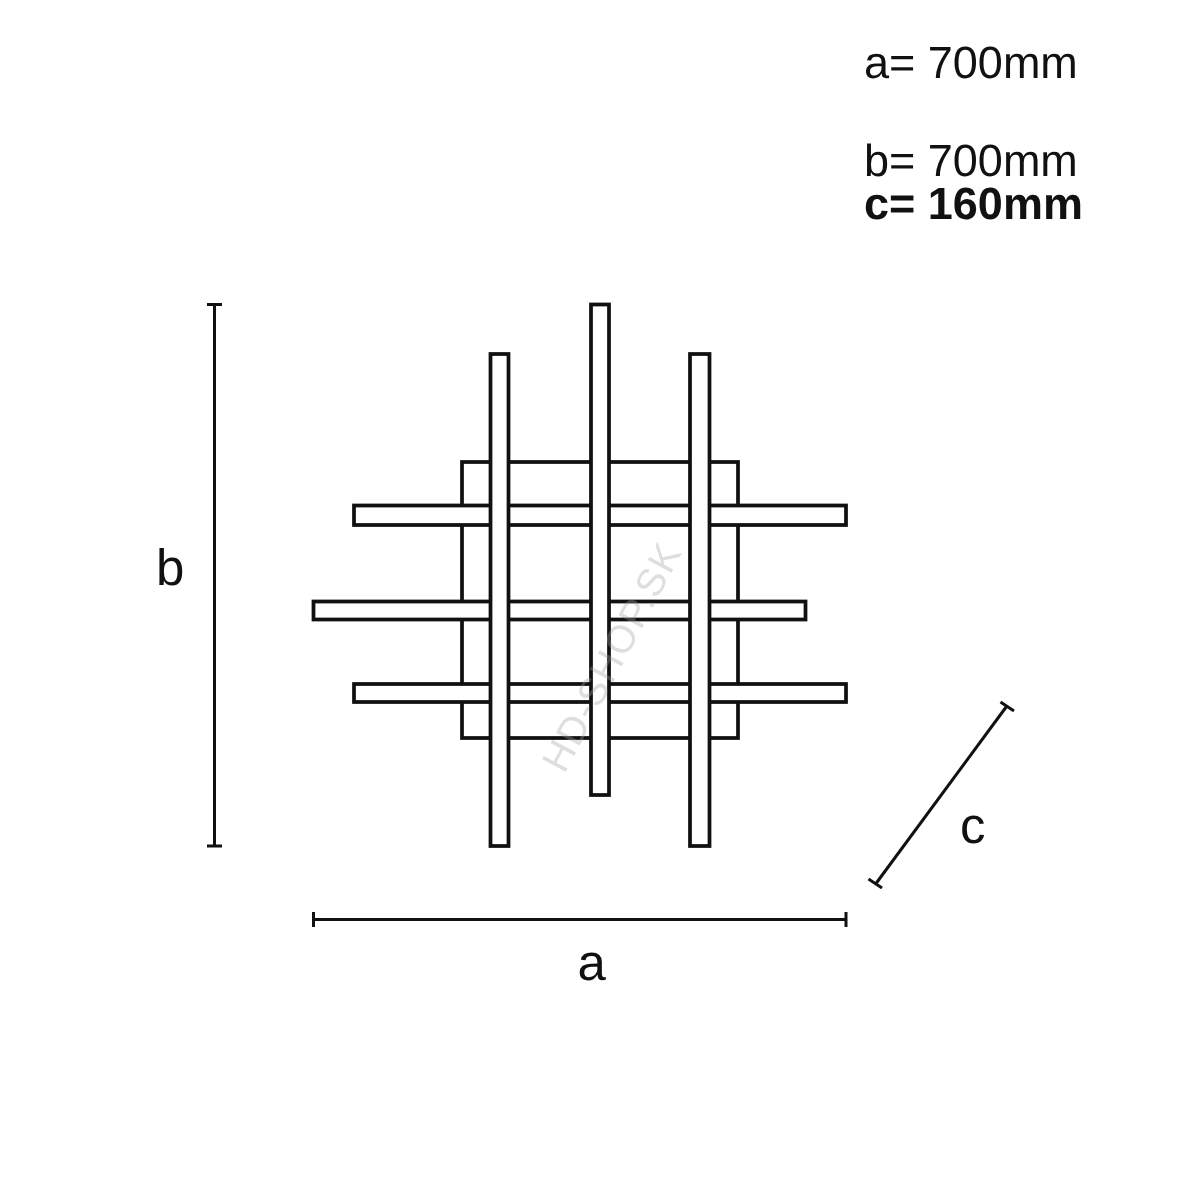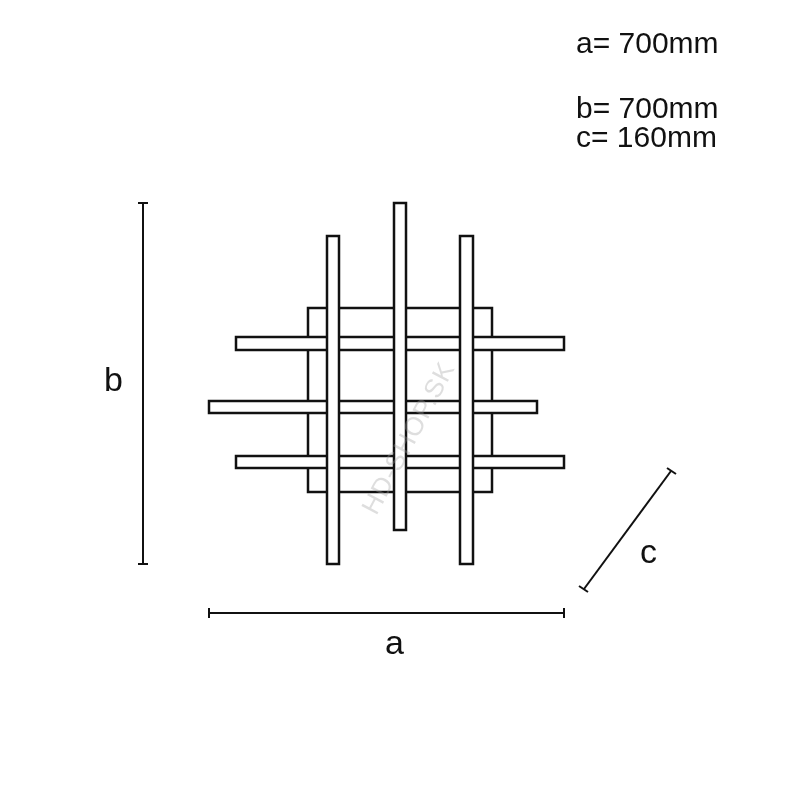--- a/index.html
+++ b/index.html
@@ -7,21 +7,21 @@
     .spec { position: absolute; left: 576px; font-size: 30px; color: #111; line-height: 1; white-space: nowrap; }
     .dimlabel { position: absolute; font-size: 34px; color: #111; line-height: 1; }
     svg.drawing { position: absolute; left: 0; top: 0; }
     .watermark { position: absolute; left: 330px; top: 410px; font-size: 26px; color: rgba(160,160,160,0.35); transform: rotate(-62deg); transform-origin: left top; white-space: nowrap; letter-spacing: 1px; }
   </style>
 </head>
 <body>
 
 <div class="spec" style="top:28px;">a= 700mm</div>
 <div class="spec" style="top:93px;">b= 700mm</div>
-<div class="spec" style="top:122px;">c= 160mm</div>
+<div class="spec" style="top:122px;font-weight:bold;">c= 160mm</div>
 
 <svg class="drawing" width="800" height="800" viewBox="0 0 800 800">
   <g fill="#ffffff" stroke="#111" stroke-width="2.5">
 
     <rect x="308" y="308" width="184" height="184"></rect>
 
     <rect x="236" y="337" width="328" height="13"></rect>
     <rect x="209" y="401" width="328" height="12"></rect>
     <rect x="236" y="456" width="328" height="12"></rect>
 

